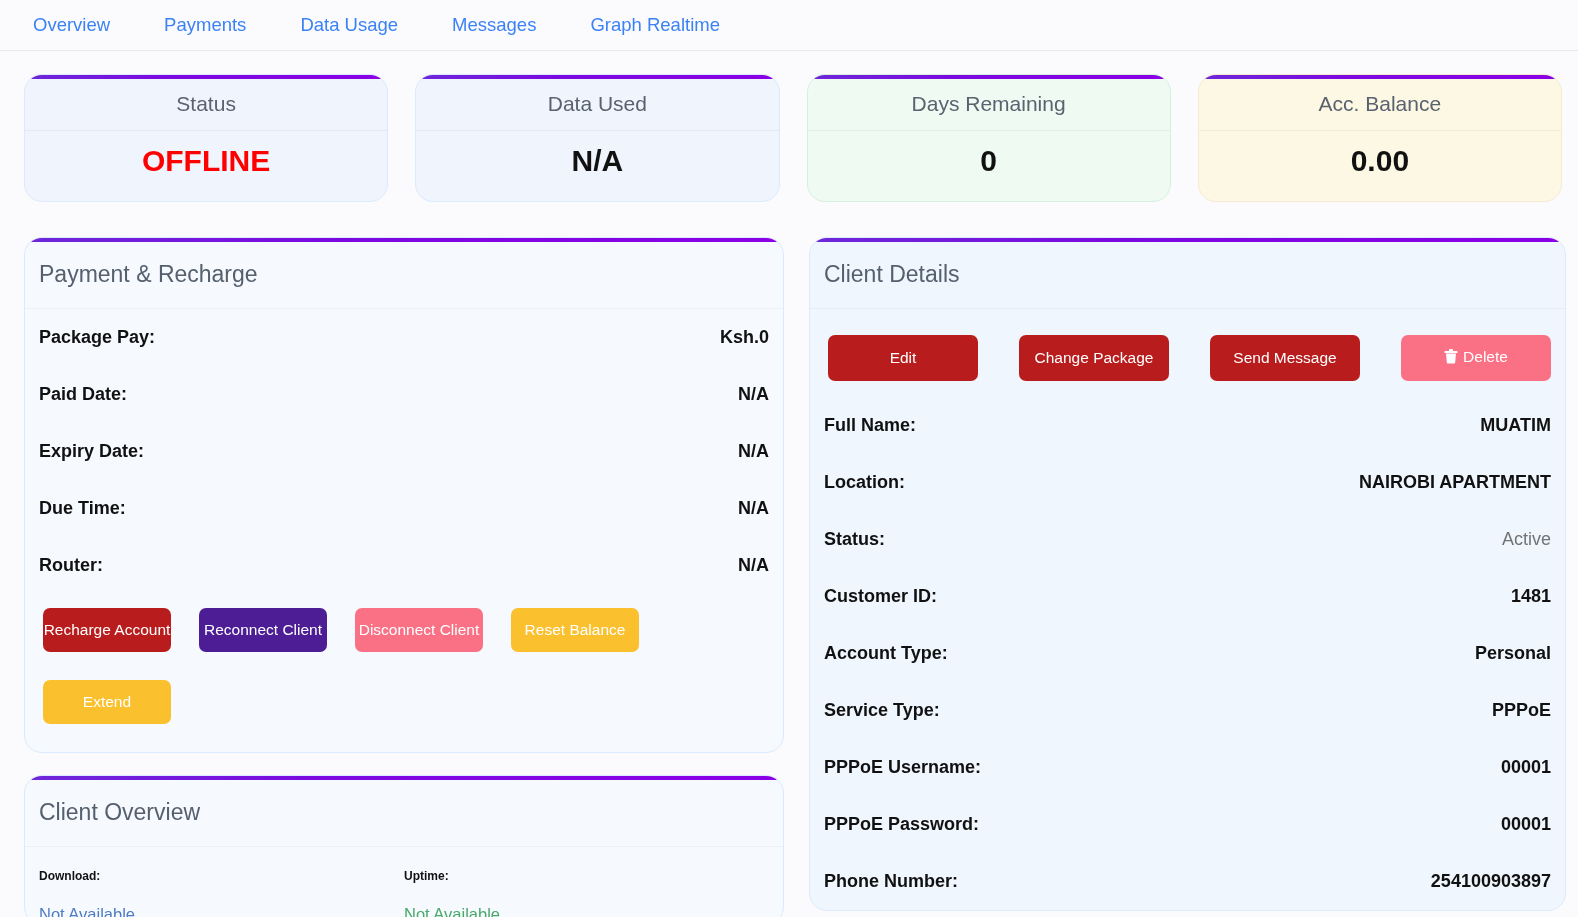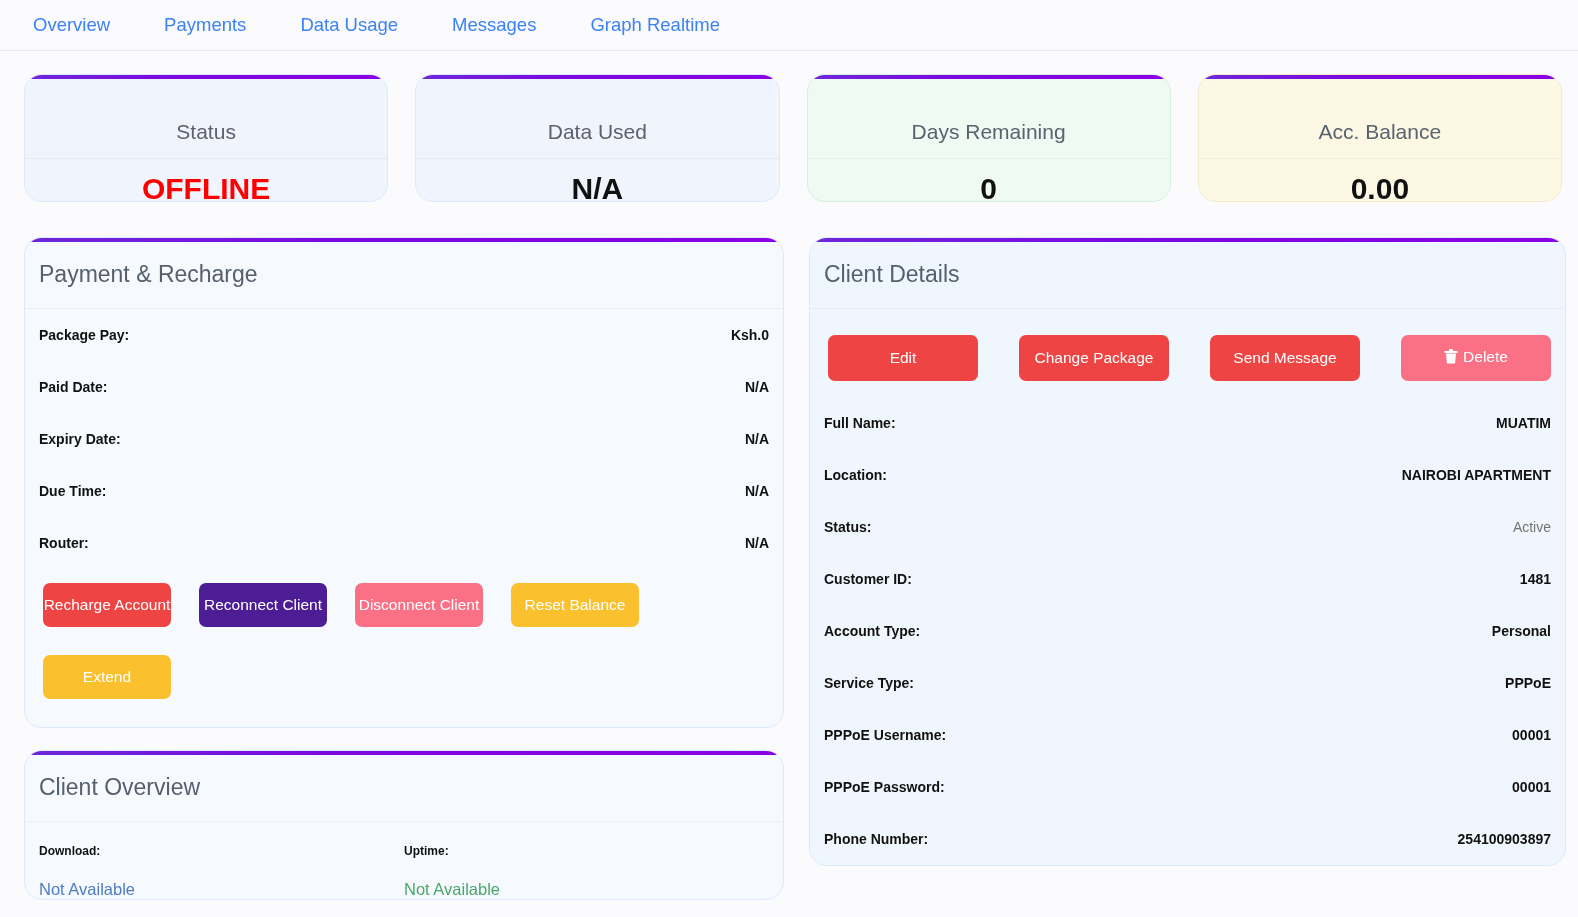--- a/index.html
+++ b/index.html
@@ -62,21 +62,21 @@
     border-top-left-radius: 18px;
     border-top-right-radius: 18px;
   }
   .stat-card.green { background: #effaf2; border-color: #d6f0e0; }
   .stat-card.yellow { background: #fdf8e3; border-color: #f4ead0; }
 
   .stat-title {
     text-align: center;
     font-size: 21px;
     color: #5a6270;
-    padding-top: 45px;
+    padding-top: 17px;
     padding-bottom: 14px;
     border-bottom: 1px solid rgba(0,0,0,0.045);
   }
   .stat-value {
     text-align: center;
     font-size: 30px;
     font-weight: 700;
     color: #111;
     padding-top: 13px;
   }
@@ -117,21 +117,21 @@
     border-bottom: 1px solid rgba(0,0,0,0.04);
   }
   .panel-body { padding: 0 14px 0 14px; }
 
   
   .kv-row {
     display: flex;
     justify-content: space-between;
     align-items: baseline;
     padding: 18px 0;
-    font-size: 14px;
+    font-size: 18px;
   }
   .kv-key { font-weight: 700; color: #111; }
   .kv-val { font-weight: 700; color: #111; text-align: right; }
   .kv-val.active { color: #737373; font-weight: 400; }
 
   
   .btn-row {
     display: flex;
     flex-wrap: wrap;
     gap: 28px;
@@ -142,21 +142,21 @@
     border-radius: 7px;
     color: #ffffff;
     font-size: 15.5px;
     font-family: "Liberation Sans", sans-serif;
     padding: 13px 0;
     width: 128px;
     text-align: center;
     cursor: pointer;
     white-space: nowrap;
   }
-  .btn.blue   { background: #ef4444; }
+  .btn.blue   { background: #b91c1c; }
   .btn.teal   { background: #4c1d95; }
   .btn.pink   { background: #fa7185; }
   .btn.amber  { background: #fbc02d; }
 
   .payment-btns { padding-bottom: 28px; }
 
   .detail-btn-row {
     display: flex;
     gap: 41px;
     padding: 26px 0 16px 4px;

